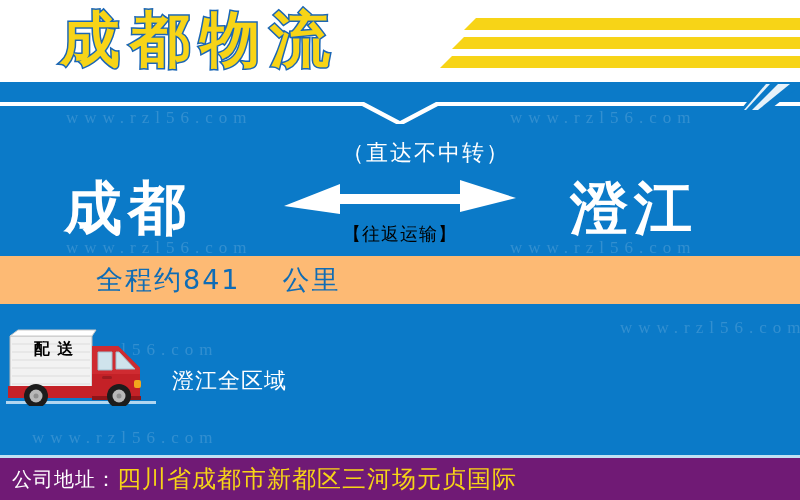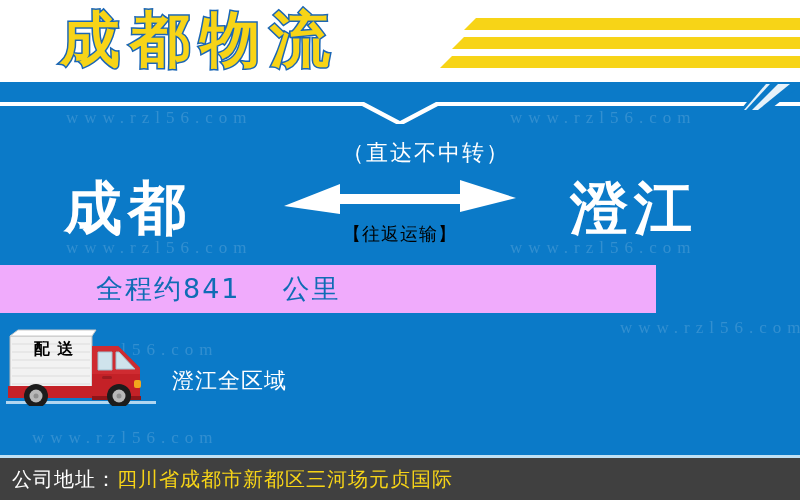--- a/index.html
+++ b/index.html
@@ -112,23 +112,23 @@
     color: #000000;
     font-size: 18px;
     letter-spacing: 1px;
     white-space: nowrap;
     z-index: 3;
   }
 
   
   .metrics-bar {
     position: absolute;
-    left: 0; top: 265px;
-    width: 656px; height: 48px;
-    background: #f0abfc;
+    left: 0; top: 256px;
+    width: 800px; height: 48px;
+    background: #fdba74;
     z-index: 4;
     display: flex;
     align-items: center;
   }
   .metrics-inner {
     display: flex;
     align-items: baseline;
     width: 100%;
     padding-left: 96px;
     box-sizing: border-box;
@@ -177,36 +177,36 @@
     position: absolute;
     left: 0; top: 455px;
     width: 800px; height: 3px;
     background: #bfe0f4;
     z-index: 5;
   }
   .addr-bar {
     position: absolute;
     left: 0; top: 458px;
     width: 800px; height: 42px;
-    background: #404040;
+    background: #701a75;
     display: flex;
     align-items: center;
     padding-left: 12px;
     box-sizing: border-box;
     z-index: 5;
     white-space: nowrap;
   }
   .addr-label {
     color: #ffffff;
     font-size: 20px;
     letter-spacing: 1px;
   }
   .addr-value {
     color: #f7d417;
-    font-size: 20px;
+    font-size: 24px;
     letter-spacing: 1px;
   }
 </style>
 </head>
 <body>
 
 <div id="banner">
 
   <div class="body-blue"></div>
 

